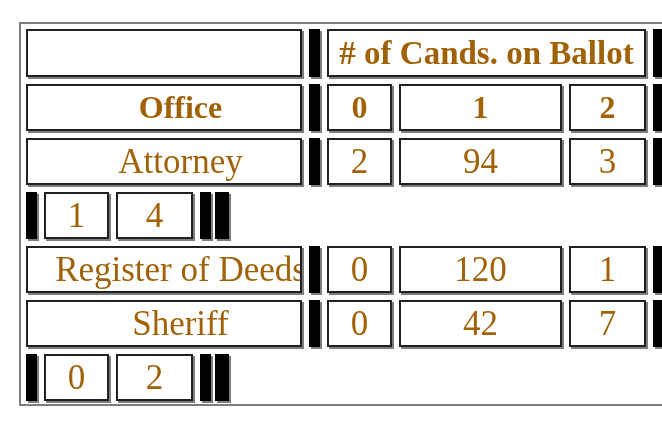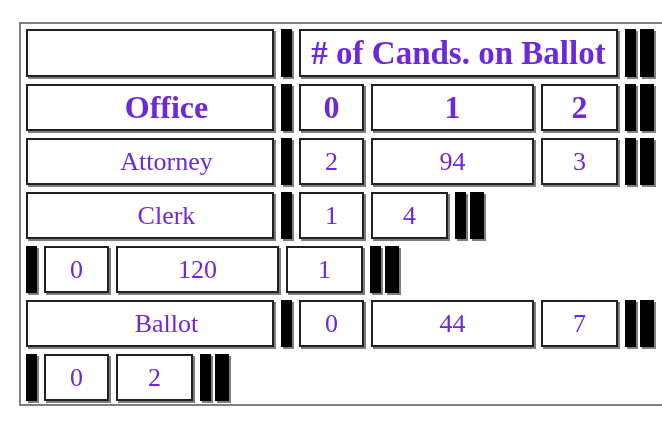--- a/index.html
+++ b/index.html
@@ -4,21 +4,21 @@
 <style>
   html, body { margin: 0; padding: 0; background: #ffffff; }
 
   .screen {
     position: relative;
     width: 662px;
     height: 444px;
     background: #ffffff;
     overflow: hidden;
     font-family: "Liberation Serif", "DejaVu Serif", serif;
-    color: #6d28d9;
+    color: #a16207;
     text-decoration: underline;
   }
 
   
   .table-frame {
     position: absolute;
     left: 19px;
     top: 22px;
     width: 690px;
     box-sizing: border-box;
@@ -37,27 +37,27 @@
   #data-rows .row:last-child { margin-bottom: 0; }
 
   .cell {
     box-sizing: border-box;
     background: #ffffff;
     border: 2px solid #212121;
     box-shadow: 2px 2px 0 #7e7e7e;
     display: flex;
     align-items: center;
     justify-content: center;
-    font-size: 26px;
+    font-size: 35px;
     white-space: nowrap;
     overflow: hidden;
   }
   .cell.bold { font-weight: bold; }
 
-  .office-col { width: 248px; padding-left: 33px; }
+  .office-col { width: 276px; padding-left: 33px; }
   .group-col  { width: 319px; font-size: 33px; }
   .col-0 { width: 65px; }
   .col-1 { width: 163px; }
   .col-2 { width: 77px; }
   .hdr   { font-size: 32px; }
 
   .bar {
     width: 11px;
     background: #000000;
     box-shadow: 2px 2px 0 #7e7e7e;
@@ -96,40 +96,40 @@
         <div class="row">
           <div class="cell office-col">Attorney</div>
           <div class="bar"></div>
           <div class="cell col-0">2</div>
           <div class="cell col-1">94</div>
           <div class="cell col-2">3</div>
           <div class="bar"></div>
           <div class="bar bar-partial"></div>
         </div>
         <div class="row">
-          <div class="cell office-col">Clerk</div>
           <div class="bar"></div>
           <div class="cell col-0">1</div>
           <div class="cell col-2">4</div>
           <div class="bar"></div>
           <div class="bar bar-partial"></div>
         </div>
         <div class="row">
+          <div class="cell office-col">Register of Deeds</div>
           <div class="bar"></div>
           <div class="cell col-0">0</div>
           <div class="cell col-1">120</div>
           <div class="cell col-2">1</div>
           <div class="bar"></div>
           <div class="bar bar-partial"></div>
         </div>
         <div class="row">
-          <div class="cell office-col">Ballot</div>
+          <div class="cell office-col">Sheriff</div>
           <div class="bar"></div>
           <div class="cell col-0">0</div>
-          <div class="cell col-1">44</div>
+          <div class="cell col-1">42</div>
           <div class="cell col-2">7</div>
           <div class="bar"></div>
           <div class="bar bar-partial"></div>
         </div>
         <div class="row">
           <div class="bar"></div>
           <div class="cell col-0">0</div>
           <div class="cell col-2">2</div>
           <div class="bar"></div>
           <div class="bar bar-partial"></div>

